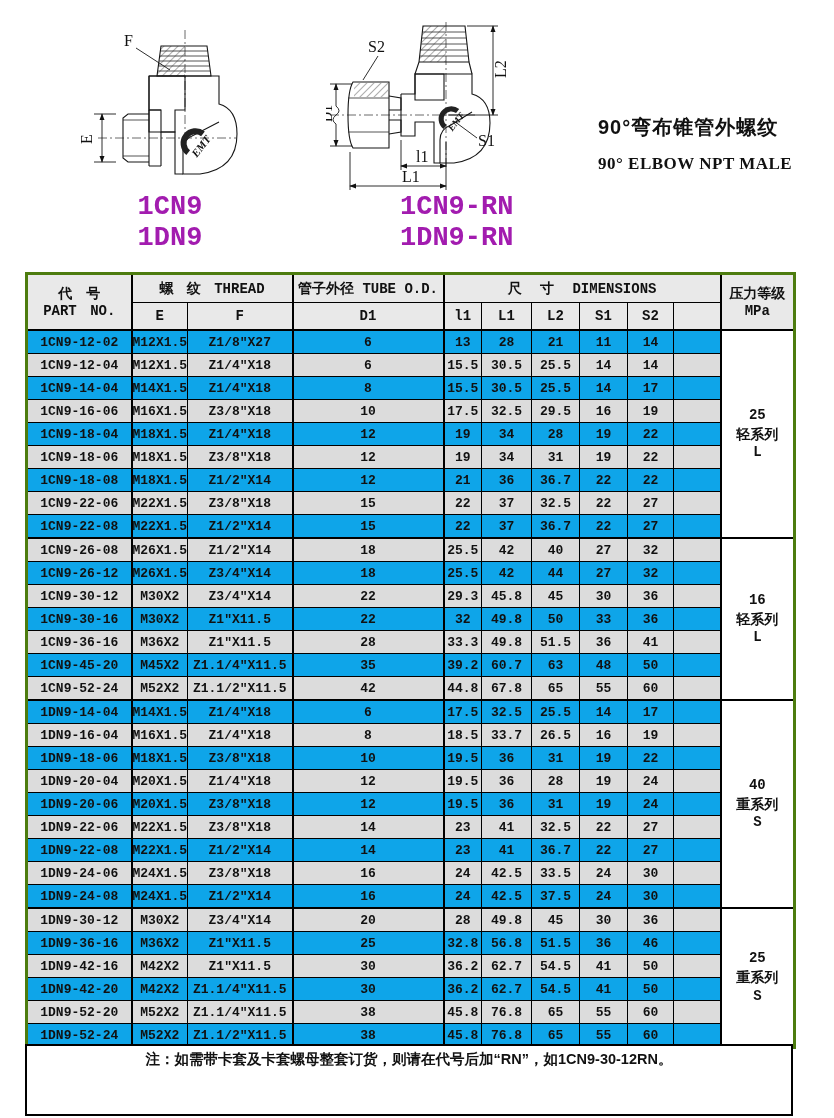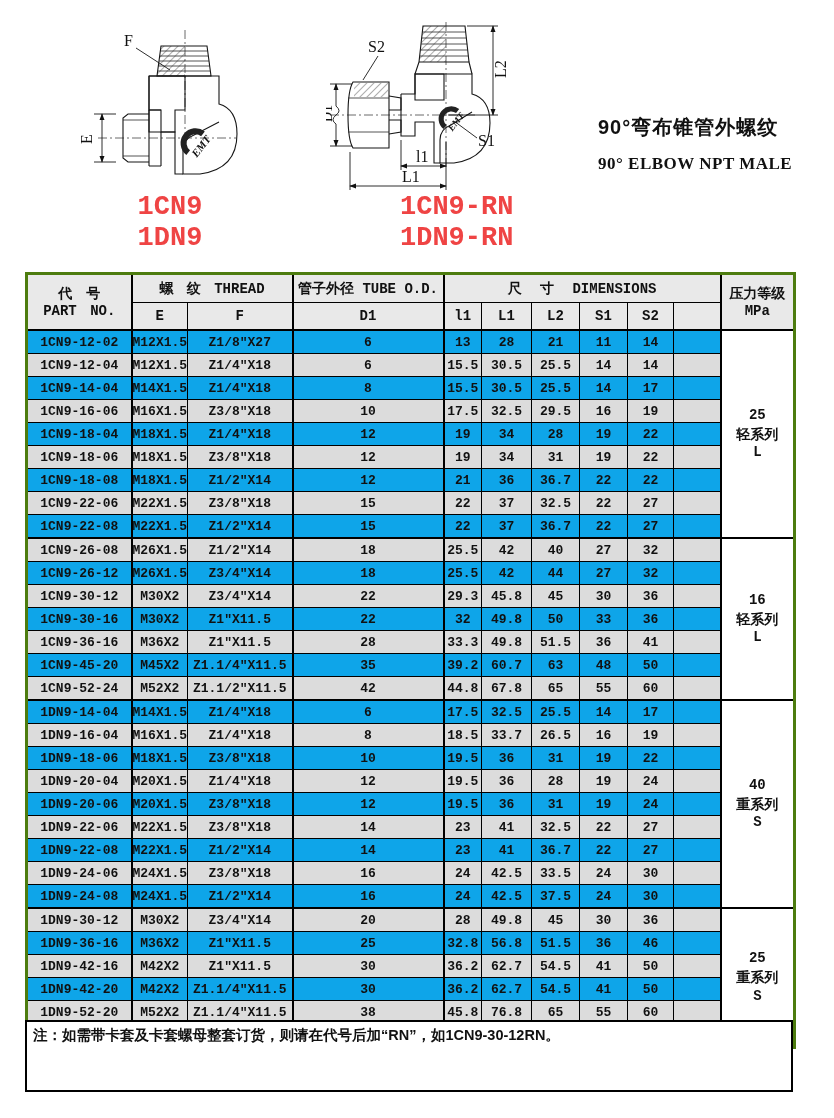--- a/index.html
+++ b/index.html
@@ -7,21 +7,21 @@
     width:834px;height:1118px;background:#ffffff;position:relative;overflow:hidden;
     font-family:"Liberation Sans",sans-serif;color:#111;
   }
 
   
   svg.draw{position:absolute}
   #draw-left{left:66px;top:16px}
   #draw-right{left:326px;top:10px}
   .caption{
     position:absolute;font-family:"Liberation Mono",monospace;font-weight:700;
-    font-size:27px;color:#ef4444;line-height:31px;
+    font-size:27px;color:#a21caf;line-height:31px;
   }
   #cap-left{left:110px;top:192px;width:120px;text-align:center}
   #cap-right{left:400px;top:192px;text-align:center}
 
   
   .titles{position:absolute;left:598px;top:114px;width:232px;text-align:left}
   .title-zh{font-size:20px;font-weight:700;letter-spacing:1px;white-space:nowrap}
   .title-en{font-family:Liberation Serif, serif;font-weight:700;font-size:17px;margin-top:13px;letter-spacing:.5px;white-space:nowrap}
 
   
@@ -44,22 +44,22 @@
   .spec tbody td{height:22px}
   .spec tbody tr:first-child td{border-top:2.5px solid #000}
   tr.group-start td{border-top:2.5px solid #000}
   tr.shade td{background:#dcdcdc}
   td.pressure,tr.shade td.pressure{background:#fff}
   td.pressure{font-family:"Liberation Sans",sans-serif;font-size:14px;line-height:1.35;white-space:normal}
   td.pressure .num{font-family:"Liberation Mono",monospace}
 
   
   .notebox{
-    position:absolute;left:25px;top:1020px;width:768px;height:72px;
-    border:2.5px solid #000;box-sizing:border-box;padding:2px 6px 16px 6px;background:#fff;
+    position:absolute;left:25px;top:1044px;width:768px;height:72px;
+    border:2.5px solid #000;box-sizing:border-box;padding:2px 6px 16px 6px;background:#fff;text-align:center;
   }
   .note-zh{font-size:14.5px;font-weight:700;line-height:22px;white-space:nowrap}
   .note-en{font-family:"Liberation Mono",monospace;font-weight:700;font-size:13.5px;line-height:22px;letter-spacing:-.3px;white-space:nowrap}
   .note-en.indent{padding-left:50px}
 
   
   .ln{stroke:#161616;stroke-width:1.1;fill:none}
   .thin{stroke:#2a2a2a;stroke-width:.8;fill:none}
   .cl{stroke:#444;stroke-width:.8;fill:none;stroke-dasharray:9 3 2 3}
   .dim{stroke:#161616;stroke-width:.9;fill:none}

